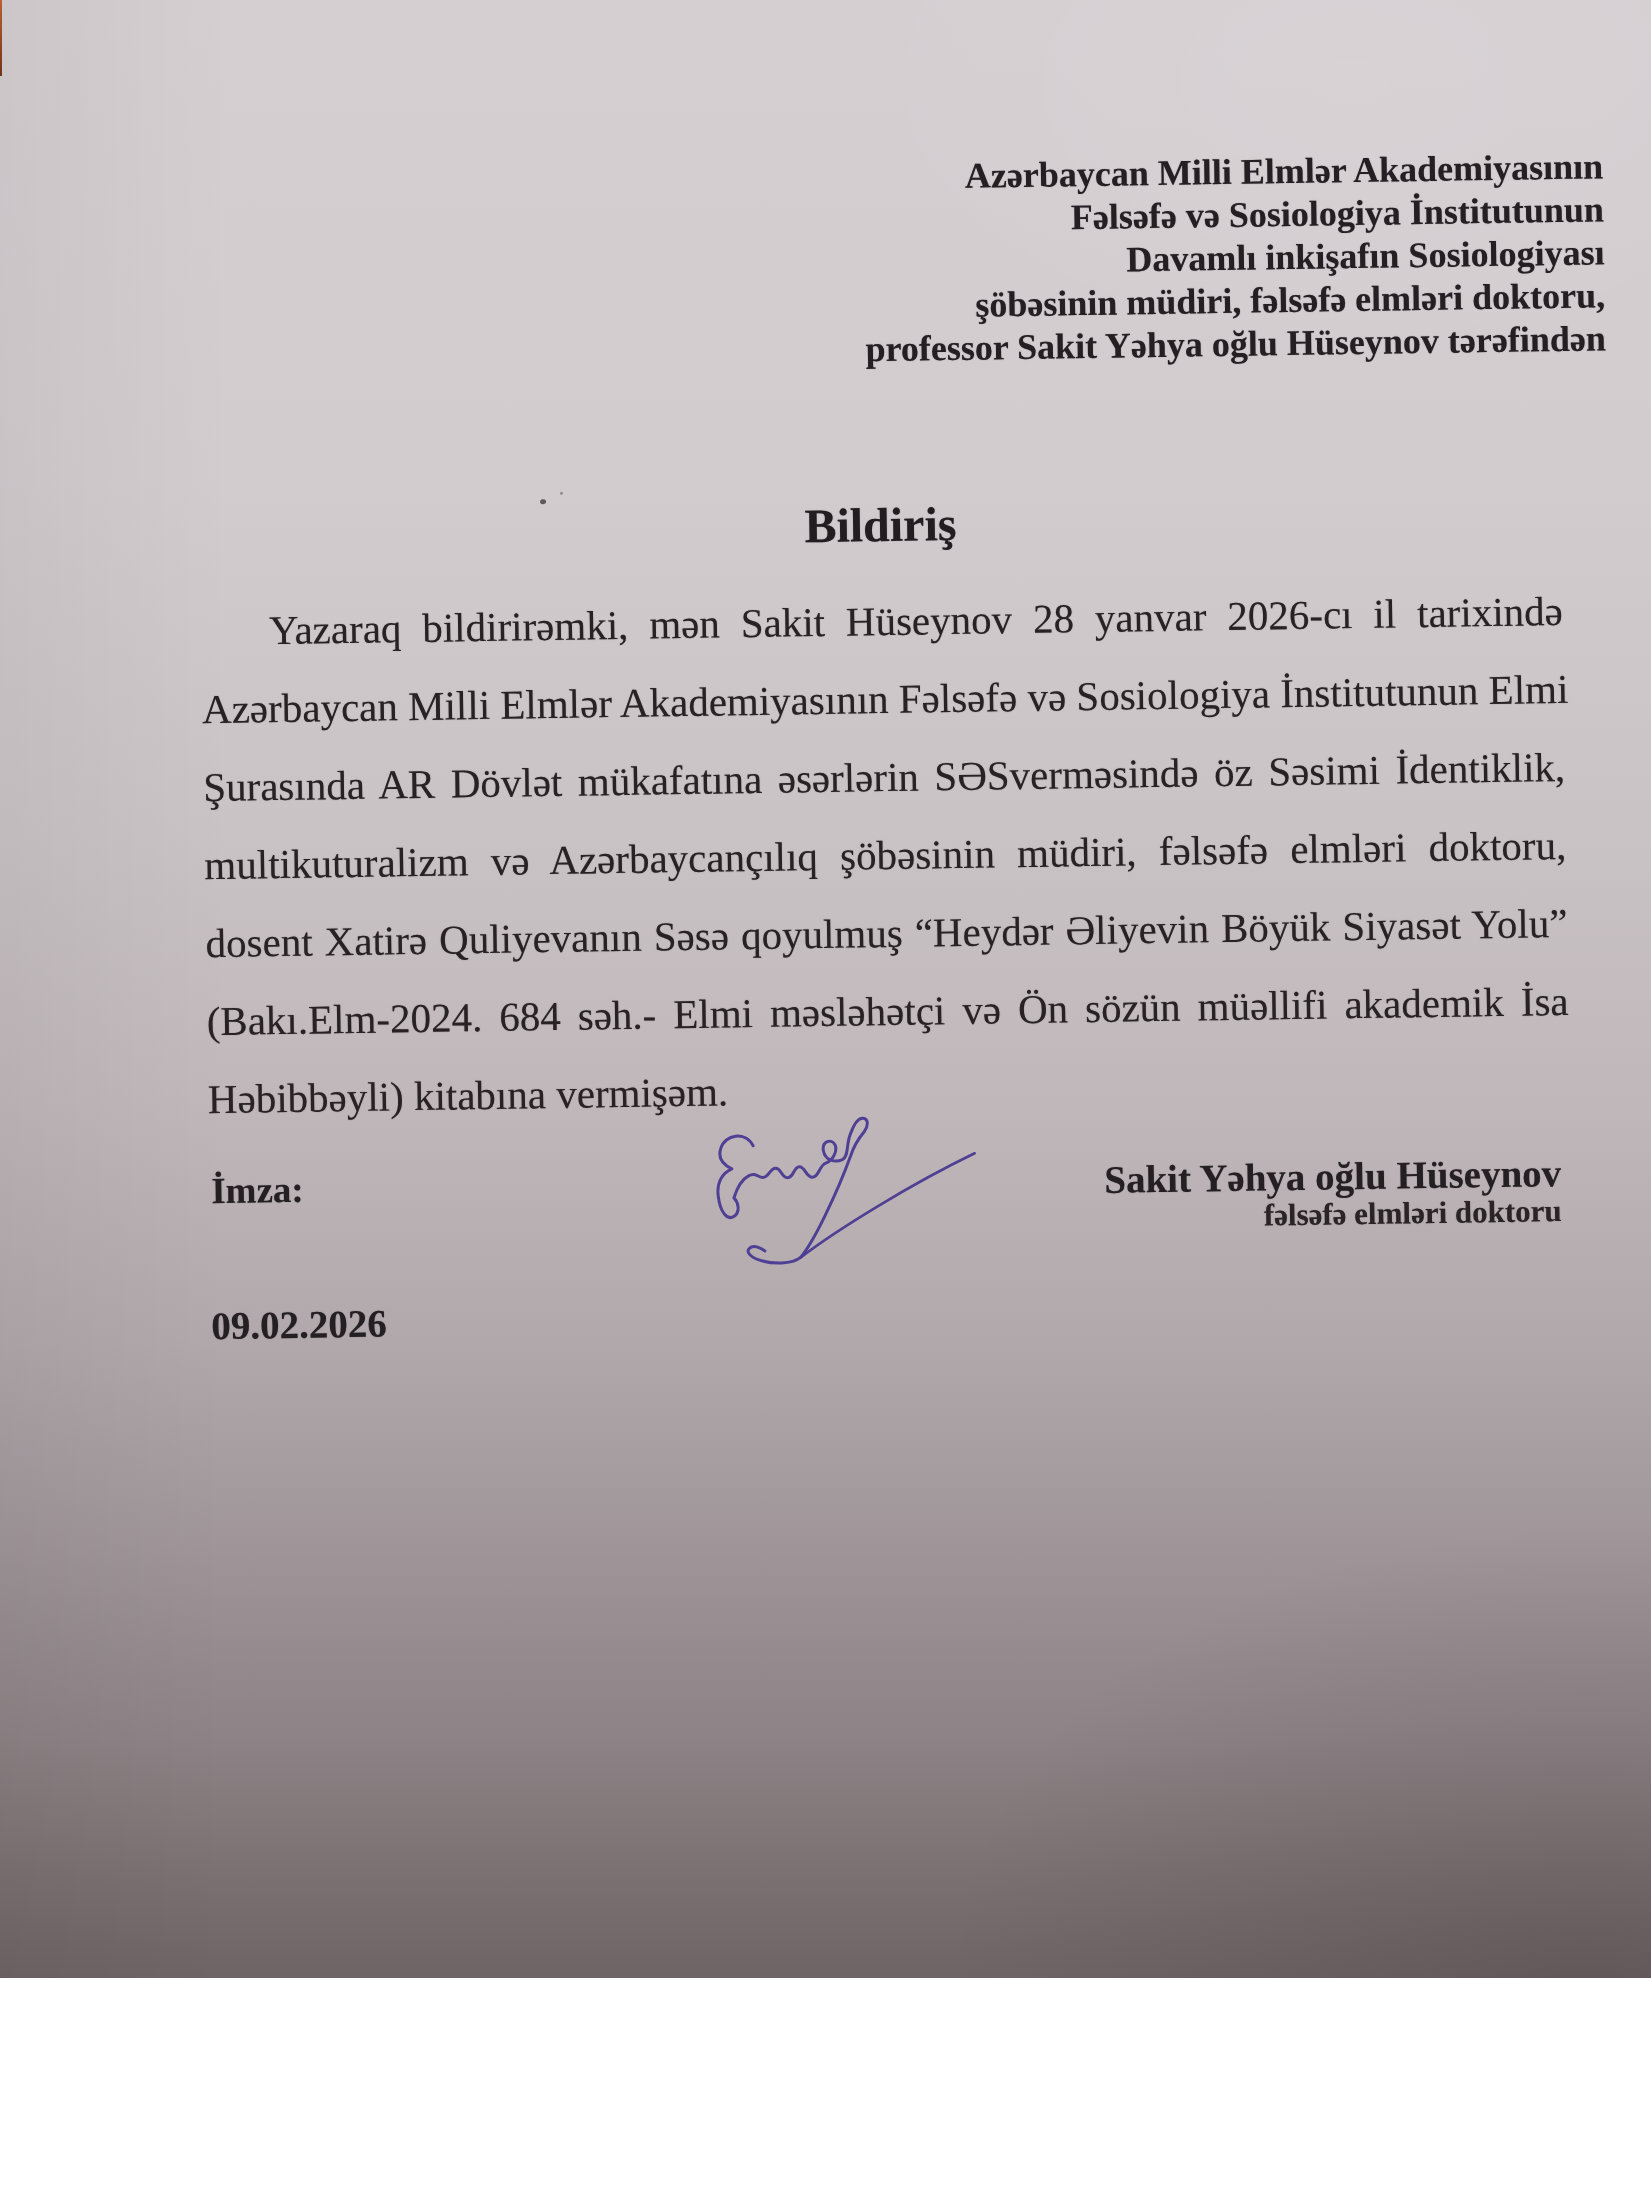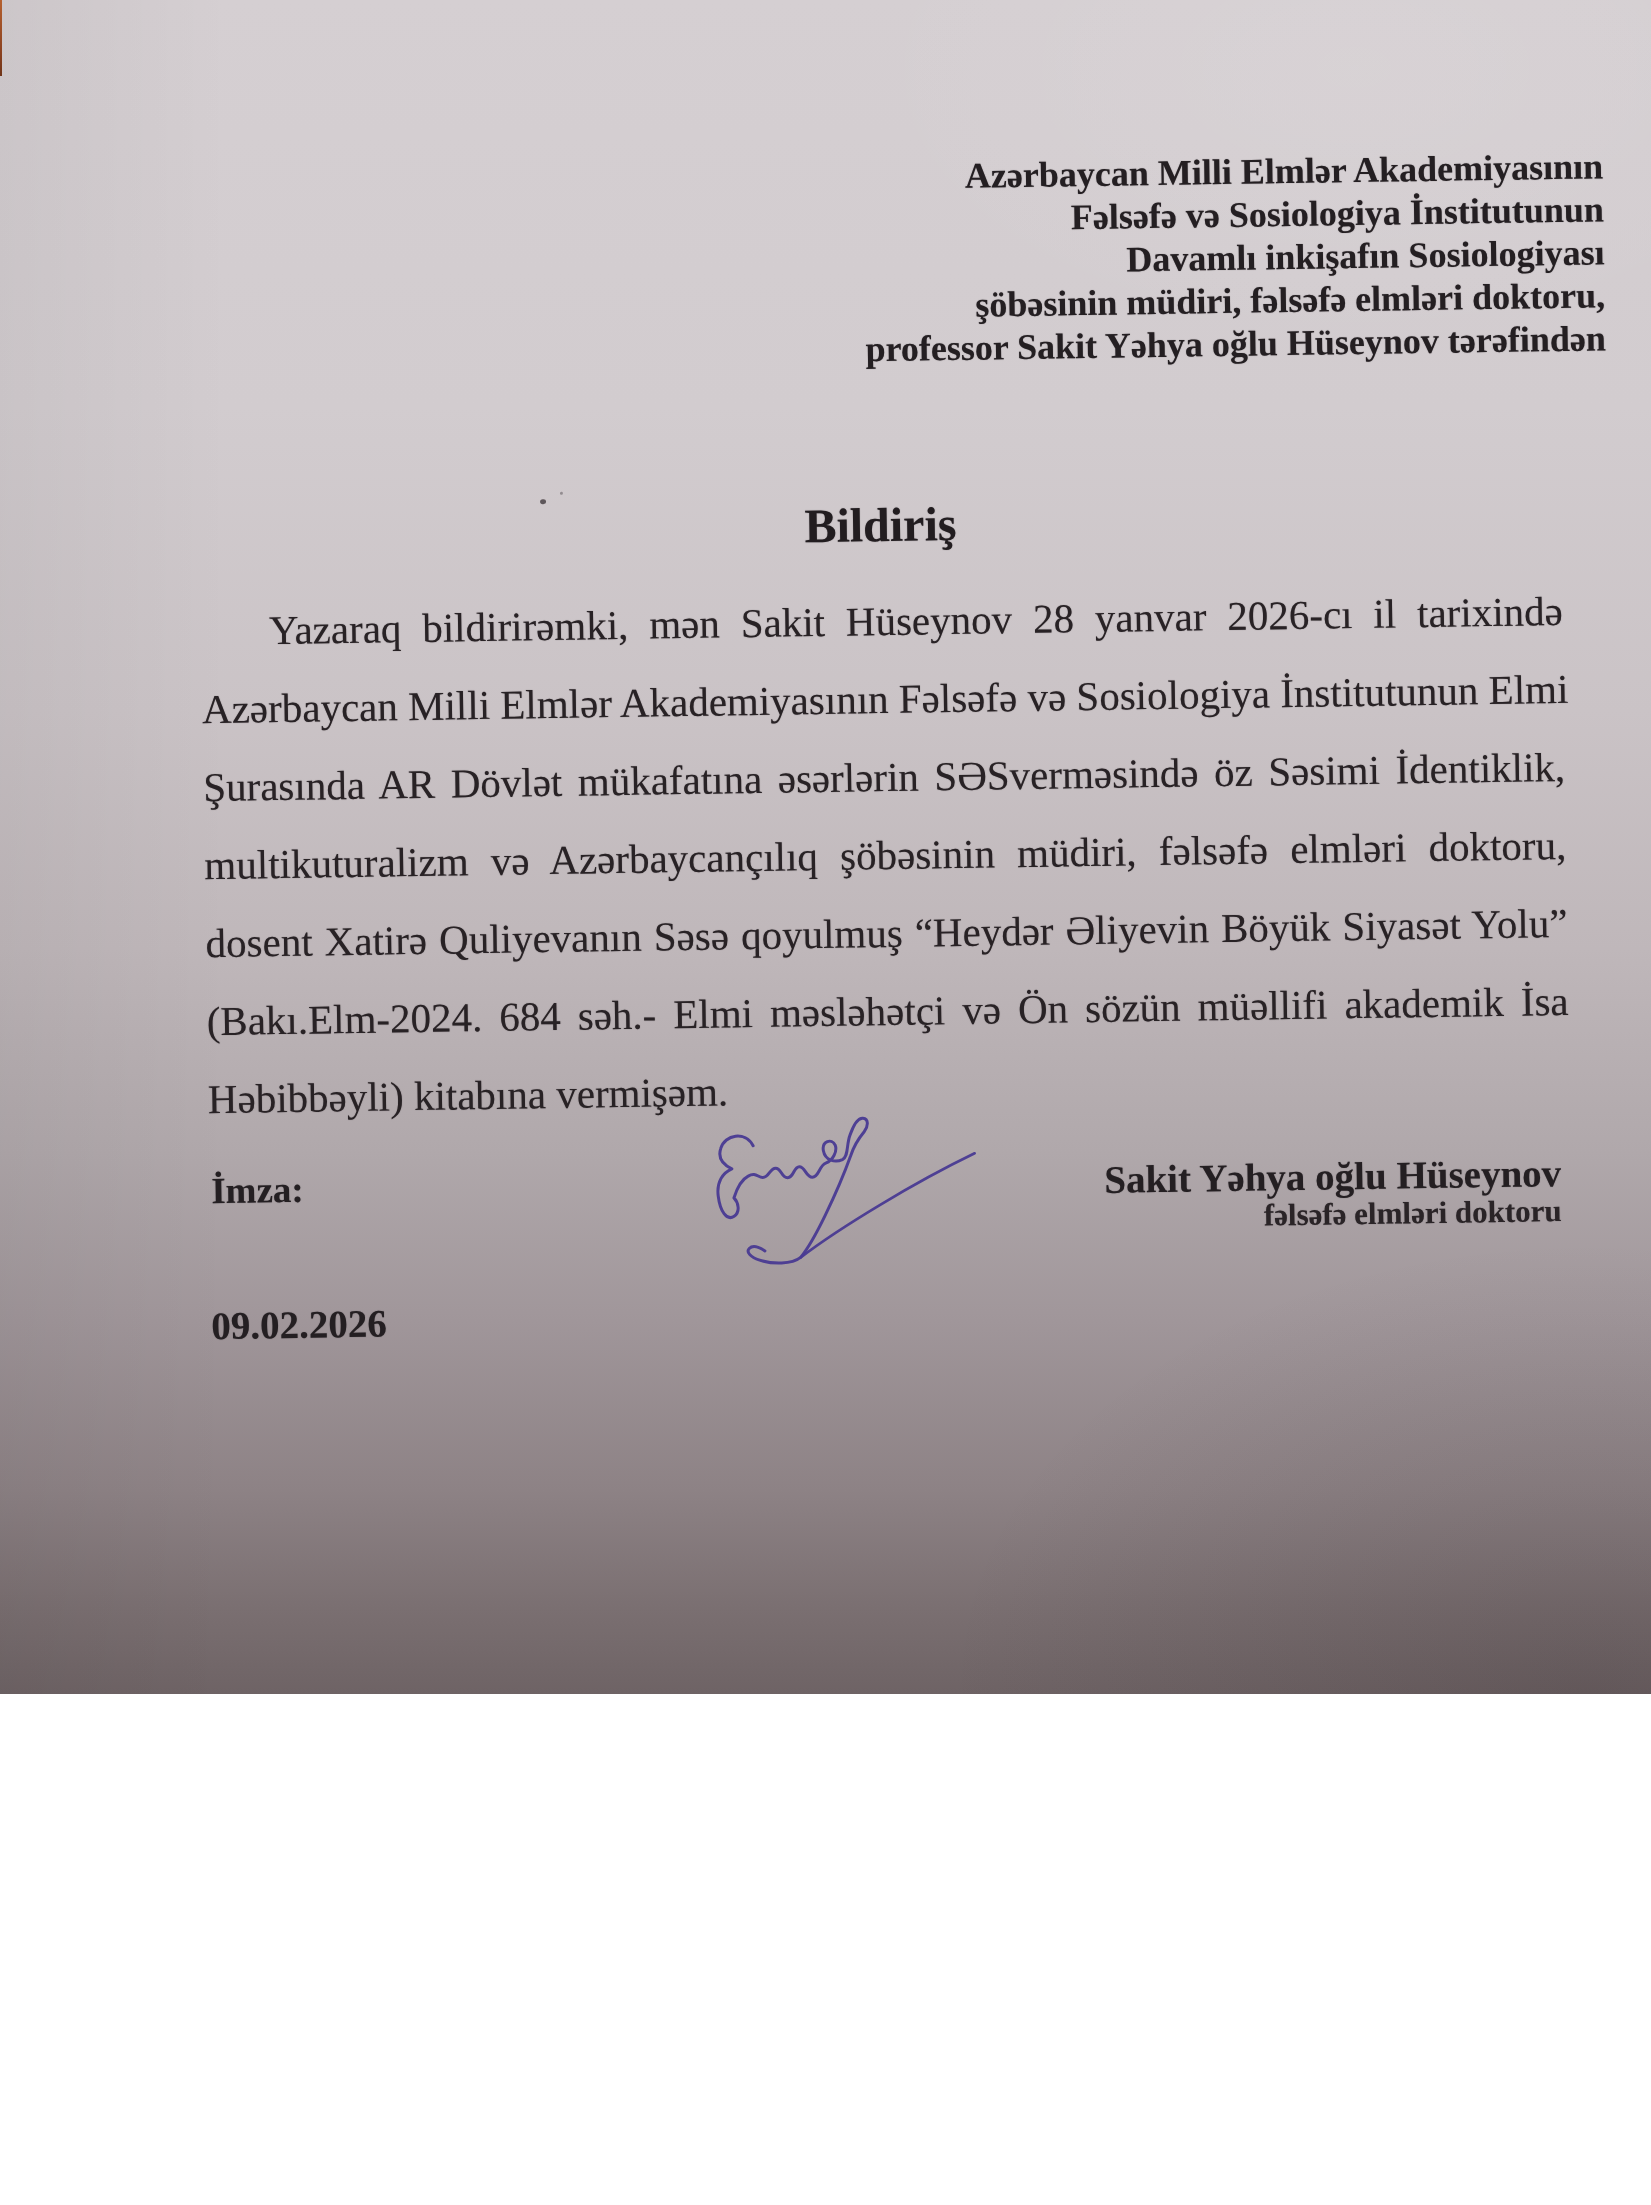--- a/index.html
+++ b/index.html
@@ -6,21 +6,21 @@
     margin: 0;
     padding: 0;
     width: 1652px;
     height: 2205px;
     overflow: hidden;
     font-family: "Liberation Serif", "DejaVu Serif", serif;
   }
   .page {
     position: relative;
     width: 1652px;
-    height: 1694px;
+    height: 1978px;
     background:
       radial-gradient(865px 486px at 82% 4%, rgba(255,255,255,0.08), rgba(255,255,255,0) 60%),
       radial-gradient(919px 649px at 96% 100%, rgba(35,25,28,0.16), rgba(35,25,28,0) 70%),
       linear-gradient(90deg, rgba(0,0,0,0.045), rgba(0,0,0,0) 14%),
       linear-gradient(180deg, #d5cfd2 0%, #d2ccCF 24%, #cac3c6 42%, #bfb7ba 56%, #b0a8ab 68%,
                       #a0969a 78%, #8d8285 88%, #7a6f71 95%, #6e6365 100%);
     overflow: hidden;
   }
   .table-edge {
     position: absolute;

